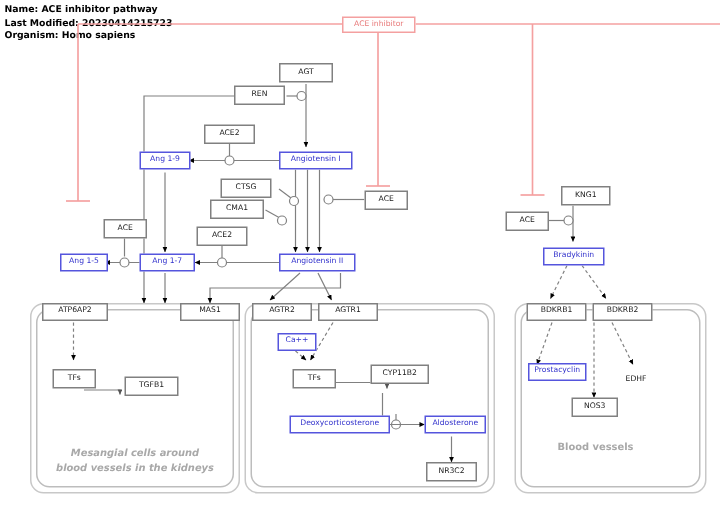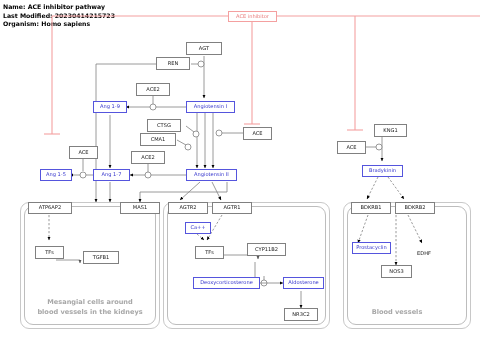--- a/index.html
+++ b/index.html
@@ -147,29 +147,29 @@
   <div class="node meta" style="left:40px;top:169px;width:32px;height:12px;">Ang 1-5</div>
   <div class="node meta" style="left:93px;top:169px;width:37px;height:12px;">Ang 1-7</div>
   <div class="node meta" style="left:186px;top:169px;width:51px;height:12px;">Angiotensin II</div>
 
   <div class="node gene" style="left:374px;top:124px;width:33px;height:13px;">KNG1</div>
   <div class="node gene" style="left:337px;top:141px;width:29px;height:13px;">ACE</div>
   <div class="node meta" style="left:362px;top:165px;width:41px;height:12px;">Bradykinin</div>
 
   <div class="comp" style="left:20px;top:202px;width:140px;height:127px;"></div>
   <div class="comp inner" style="left:24px;top:206px;width:132px;height:119px;"></div>
-  <div class="comp-label" style="left:24px;top:298px;width:132px;">Mesangial cells around
+  <div class="comp-label" style="left:24px;top:298px;width:132px;font-style:italic;">Mesangial cells around
 blood vessels in the kidneys</div>
 
   <div class="comp" style="left:163px;top:202px;width:167px;height:127px;"></div>
   <div class="comp inner" style="left:167px;top:206px;width:159px;height:119px;"></div>
 
   <div class="comp" style="left:343px;top:202px;width:128px;height:127px;"></div>
   <div class="comp inner" style="left:347px;top:206px;width:120px;height:119px;"></div>
-  <div class="comp-label" style="left:347px;top:308px;width:100px;">Blood vessels</div>
+  <div class="comp-label" style="left:347px;top:294px;width:100px;">Blood vessels</div>
 
   <div class="node gene" style="left:28px;top:202px;width:44px;height:12px;">ATP6AP2</div>
   <div class="node gene" style="left:120px;top:202px;width:40px;height:12px;">MAS1</div>
   <div class="node gene" style="left:168px;top:202px;width:40px;height:12px;">AGTR2</div>
   <div class="node gene" style="left:212px;top:202px;width:40px;height:12px;">AGTR1</div>
   <div class="node gene" style="left:351px;top:202px;width:40px;height:12px;">BDKRB1</div>
   <div class="node gene" style="left:395px;top:202px;width:40px;height:12px;">BDKRB2</div>
 
   <div class="node gene" style="left:35px;top:246px;width:29px;height:13px;">TFs</div>
   <div class="node gene" style="left:83px;top:251px;width:36px;height:13px;">TGFB1</div>

